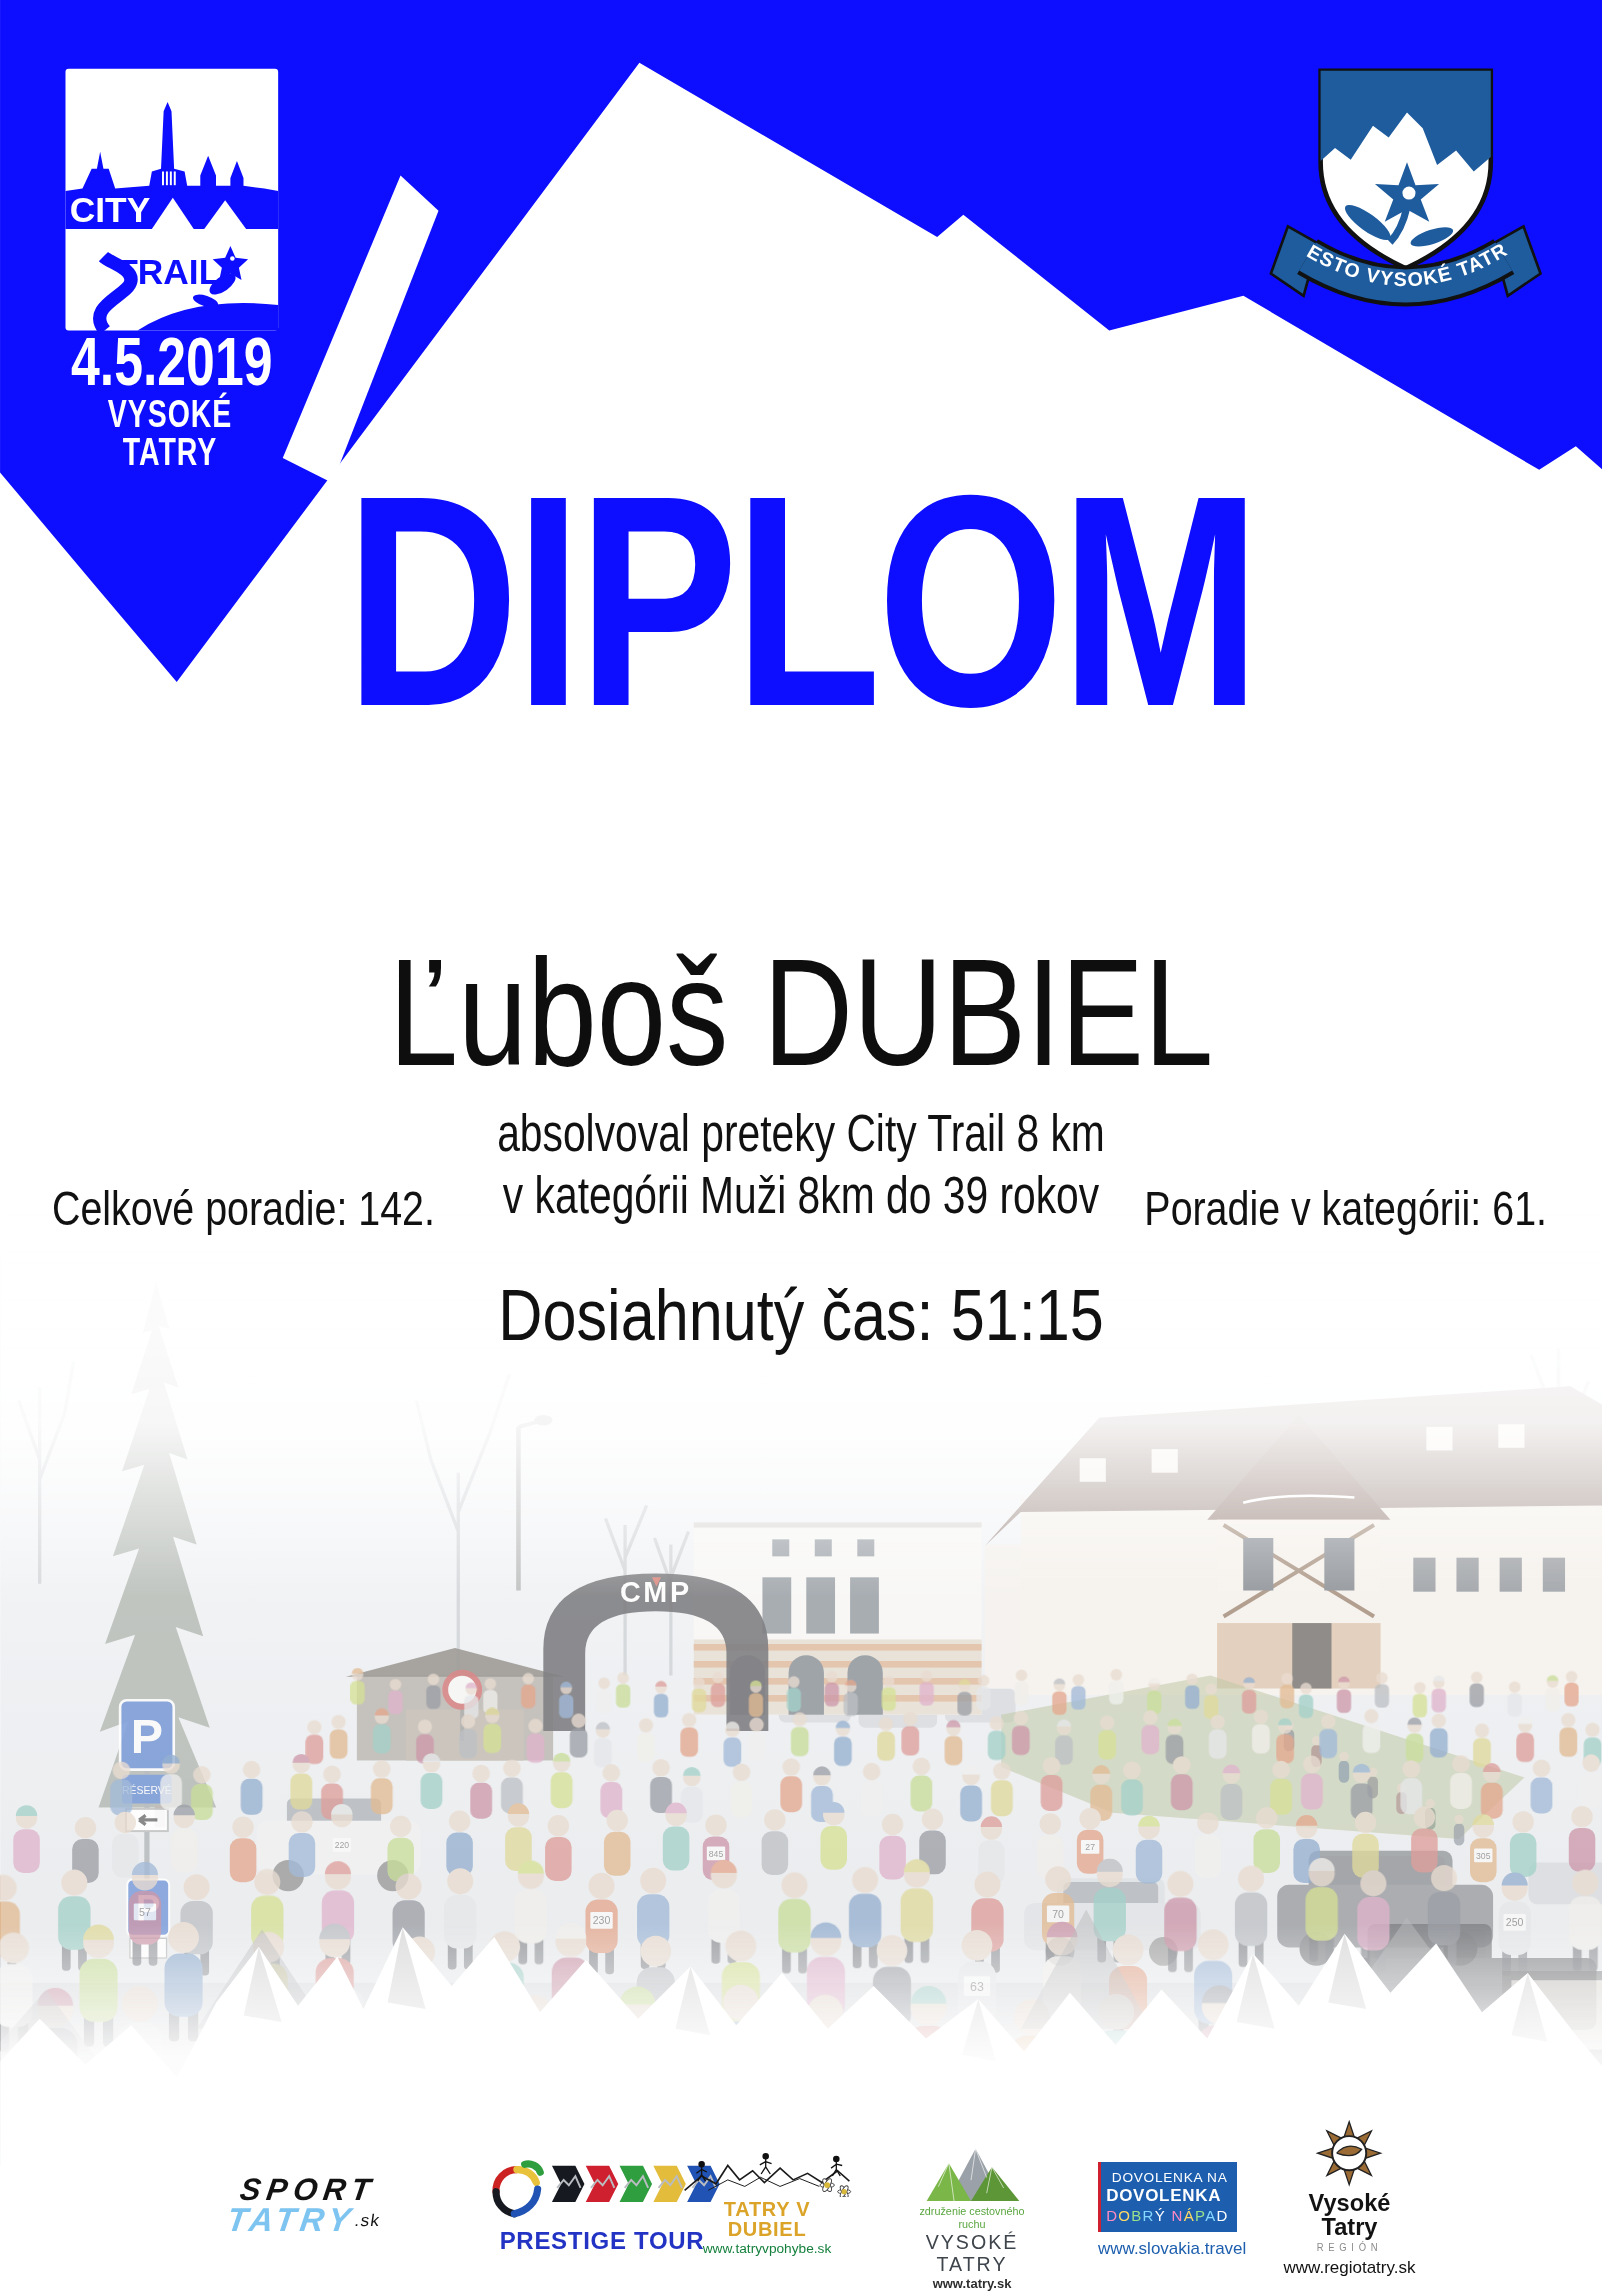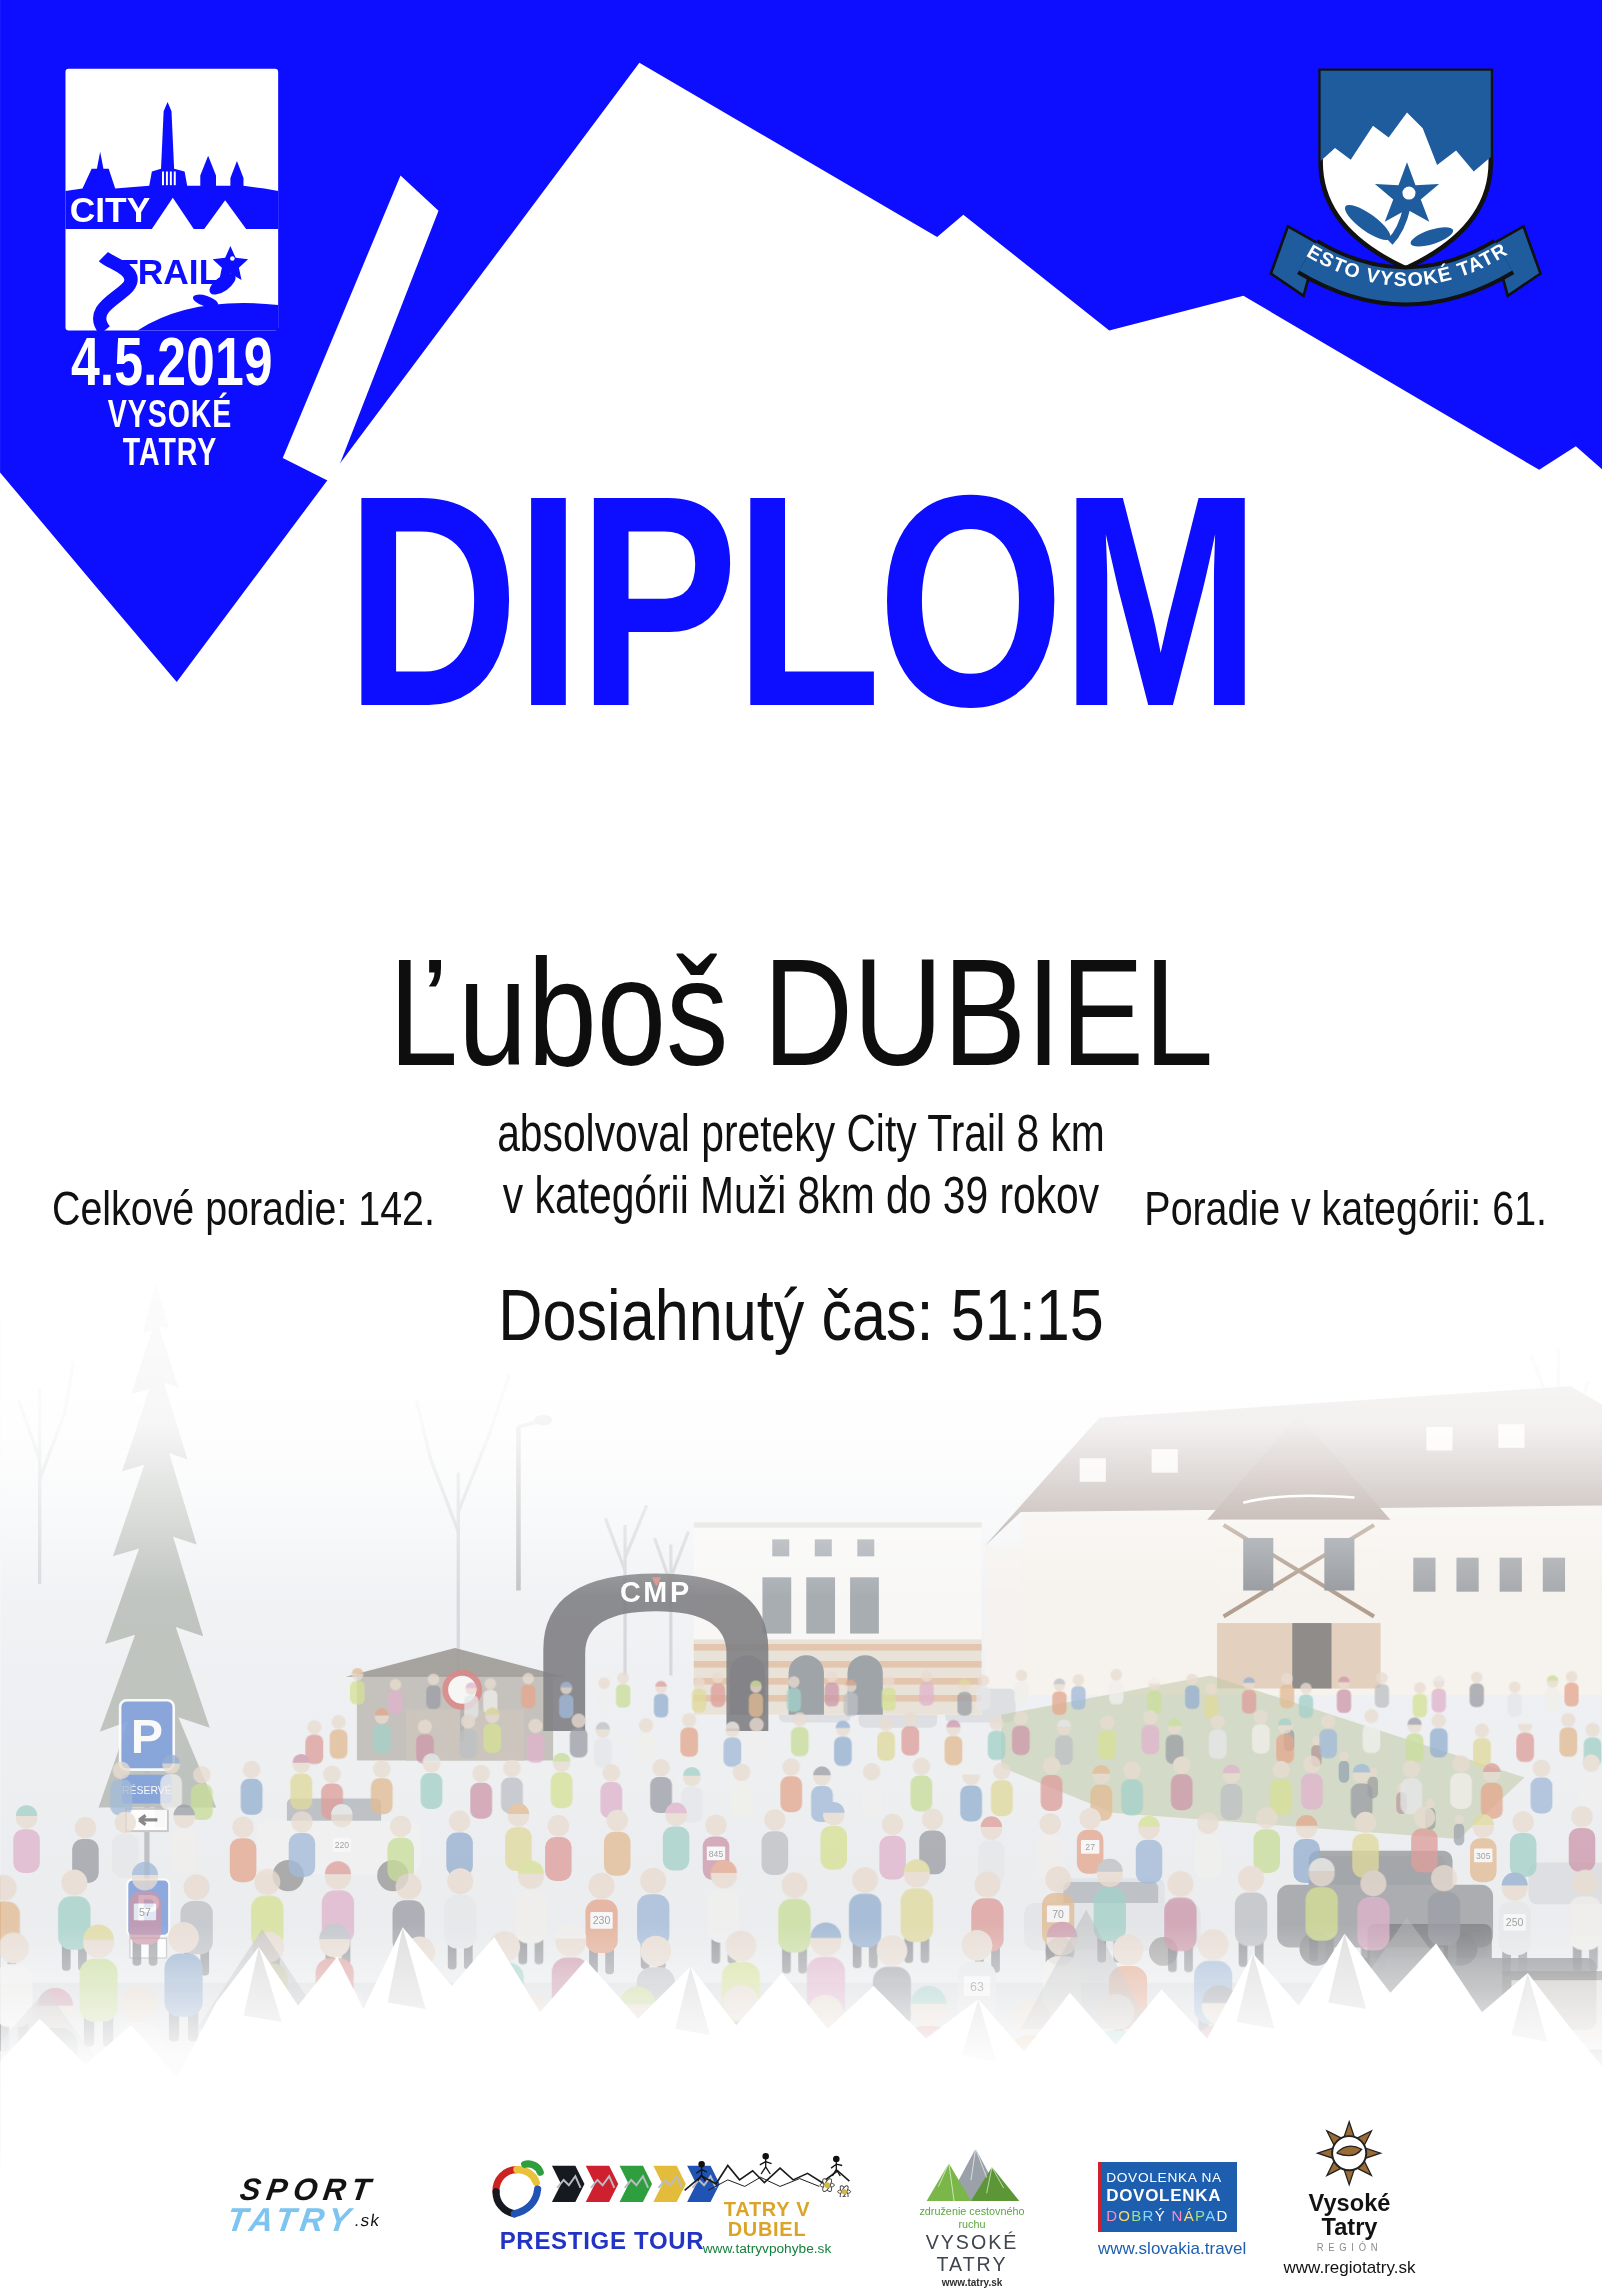--- a/index.html
+++ b/index.html
@@ -38,24 +38,24 @@
   .sport .l2{font-size:33px;font-weight:700;letter-spacing:4.6px;color:#7ec4f0;font-style:italic;line-height:.9;}
   .sport .sk{font-size:17px;color:#131313;letter-spacing:1.3px;vertical-align:5.2px;}
   .prestige{left:481px;top:2154px;width:242px;}
   .prestige .txt{font-size:24px;font-weight:700;color:#2334c4;letter-spacing:0.7px;margin-top:6px;}
   .pohybe{left:682px;top:2151px;width:170px;}
   .pohybe .txt{font-size:20px;font-weight:700;color:#dba428;letter-spacing:0.7px;line-height:1;}
   .pohybe .url{font-size:13.7px;color:#15803d;margin-top:2px;}
   .zelene{left:908px;top:2141px;width:128px;}
   .zelene .top{font-size:10.8px;color:#5aa63f;line-height:1.2;}
   .zelene .lab{font-size:19.6px;color:#3f454c;letter-spacing:2px;line-height:1.15;}
-  .zelene .url{font-size:10px;font-weight:700;color:#2e2e2e;line-height:1.3;}
+  .zelene .url{font-size:13px;font-weight:700;color:#2e2e2e;line-height:1.3;}
   .slovakia{left:1098px;top:2162px;width:139px;}
   .slovakia .box{background:#1d5fae;border-left:3.3px solid #cf2030;padding:6.5px 3.9px 6.5px 5.2px;text-align:left;}
-  .slovakia .b1{font-size:13.7px;color:#fff;font-weight:300;letter-spacing:0.7px;line-height:1.25;}
+  .slovakia .b1{font-size:13.7px;color:#fff;font-weight:300;letter-spacing:0.7px;line-height:1.25;text-align:center;}
   .slovakia .b2{font-size:17px;color:#fff;font-weight:700;letter-spacing:0.7px;line-height:1.2;}
   .slovakia .b3{font-size:15px;font-weight:300;letter-spacing:1.3px;line-height:1.3;}
   .slovakia .url{font-size:17px;color:#1d5fae;margin-top:6.5px;}
   .regio{left:1279px;top:2119px;width:141px;}
   .regio .lab{font-size:23.6px;font-weight:700;color:#121212;line-height:1;}
   .regio .sub{font-size:11.8px;color:#8a8a8a;letter-spacing:5.9px;line-height:1.5;}
   .regio .url{font-size:17px;color:#121212;line-height:1.3;}
 </style>
 </head>
 <body>

